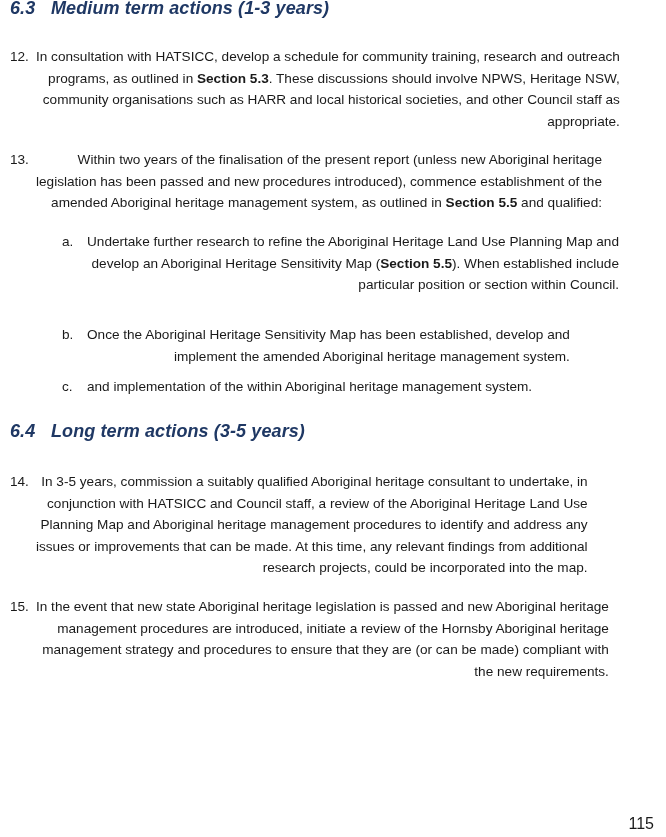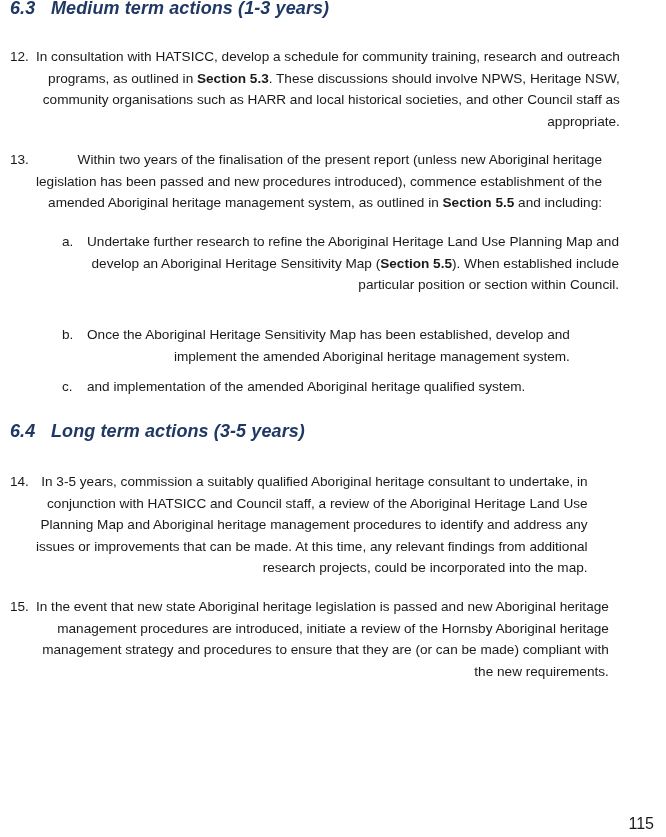--- a/index.html
+++ b/index.html
@@ -34,21 +34,21 @@
       <span class="line"><span>community organisations such as HARR and local historical societies, and other Council staff as</span></span>
       <span class="line"><span>appropriate.</span></span>
     </div>
 </div>
 
 <div class="item num-item" style="top:149px;">
   <span class="marker">13.</span>
   <div class="lines">
       <span class="line"><span>Within two years of the finalisation of the present report (unless new Aboriginal heritage</span></span>
       <span class="line"><span>legislation has been passed and new procedures introduced), commence establishment of the</span></span>
-      <span class="line"><span>amended Aboriginal heritage management system, as outlined in </span><b>Section 5.5</b><span> and including:</span></span>
+      <span class="line"><span>amended Aboriginal heritage management system, as outlined in </span><b>Section 5.5</b><span> and qualified:</span></span>
     </div>
 </div>
 
 <div class="item sub-item" style="top:231px;">
   <span class="marker">a.</span>
   <div class="lines">
       <span class="line"><span>Undertake further research to refine the Aboriginal Heritage Land Use Planning Map and</span></span>
       <span class="line"><span>develop an Aboriginal Heritage Sensitivity Map (</span><b>Section 5.5</b><span>). When established include</span></span>
       <span class="line"><span>particular position or section within Council.</span></span>
     </div>
@@ -58,21 +58,21 @@
   <span class="marker">b.</span>
   <div class="lines">
       <span class="line"><span>Once the Aboriginal Heritage Sensitivity Map has been established, develop and</span></span>
       <span class="line"><span>implement the amended Aboriginal heritage management system.</span></span>
     </div>
 </div>
 
 <div class="item sub-item" style="top:376px;">
   <span class="marker">c.</span>
   <div class="lines">
-      <span class="line"><span>and implementation of the amended Aboriginal heritage qualified system.</span></span>
+      <span class="line"><span>and implementation of the within Aboriginal heritage management system.</span></span>
     </div>
 </div>
 
 <h2 class="heading" style="top:421px;margin:0;">
   <span class="num">6.4</span><span>Long term actions (3-5 years)</span>
 </h2>
 
 <div class="item num-item" style="top:471px;">
   <span class="marker">14.</span>
   <div class="lines">

